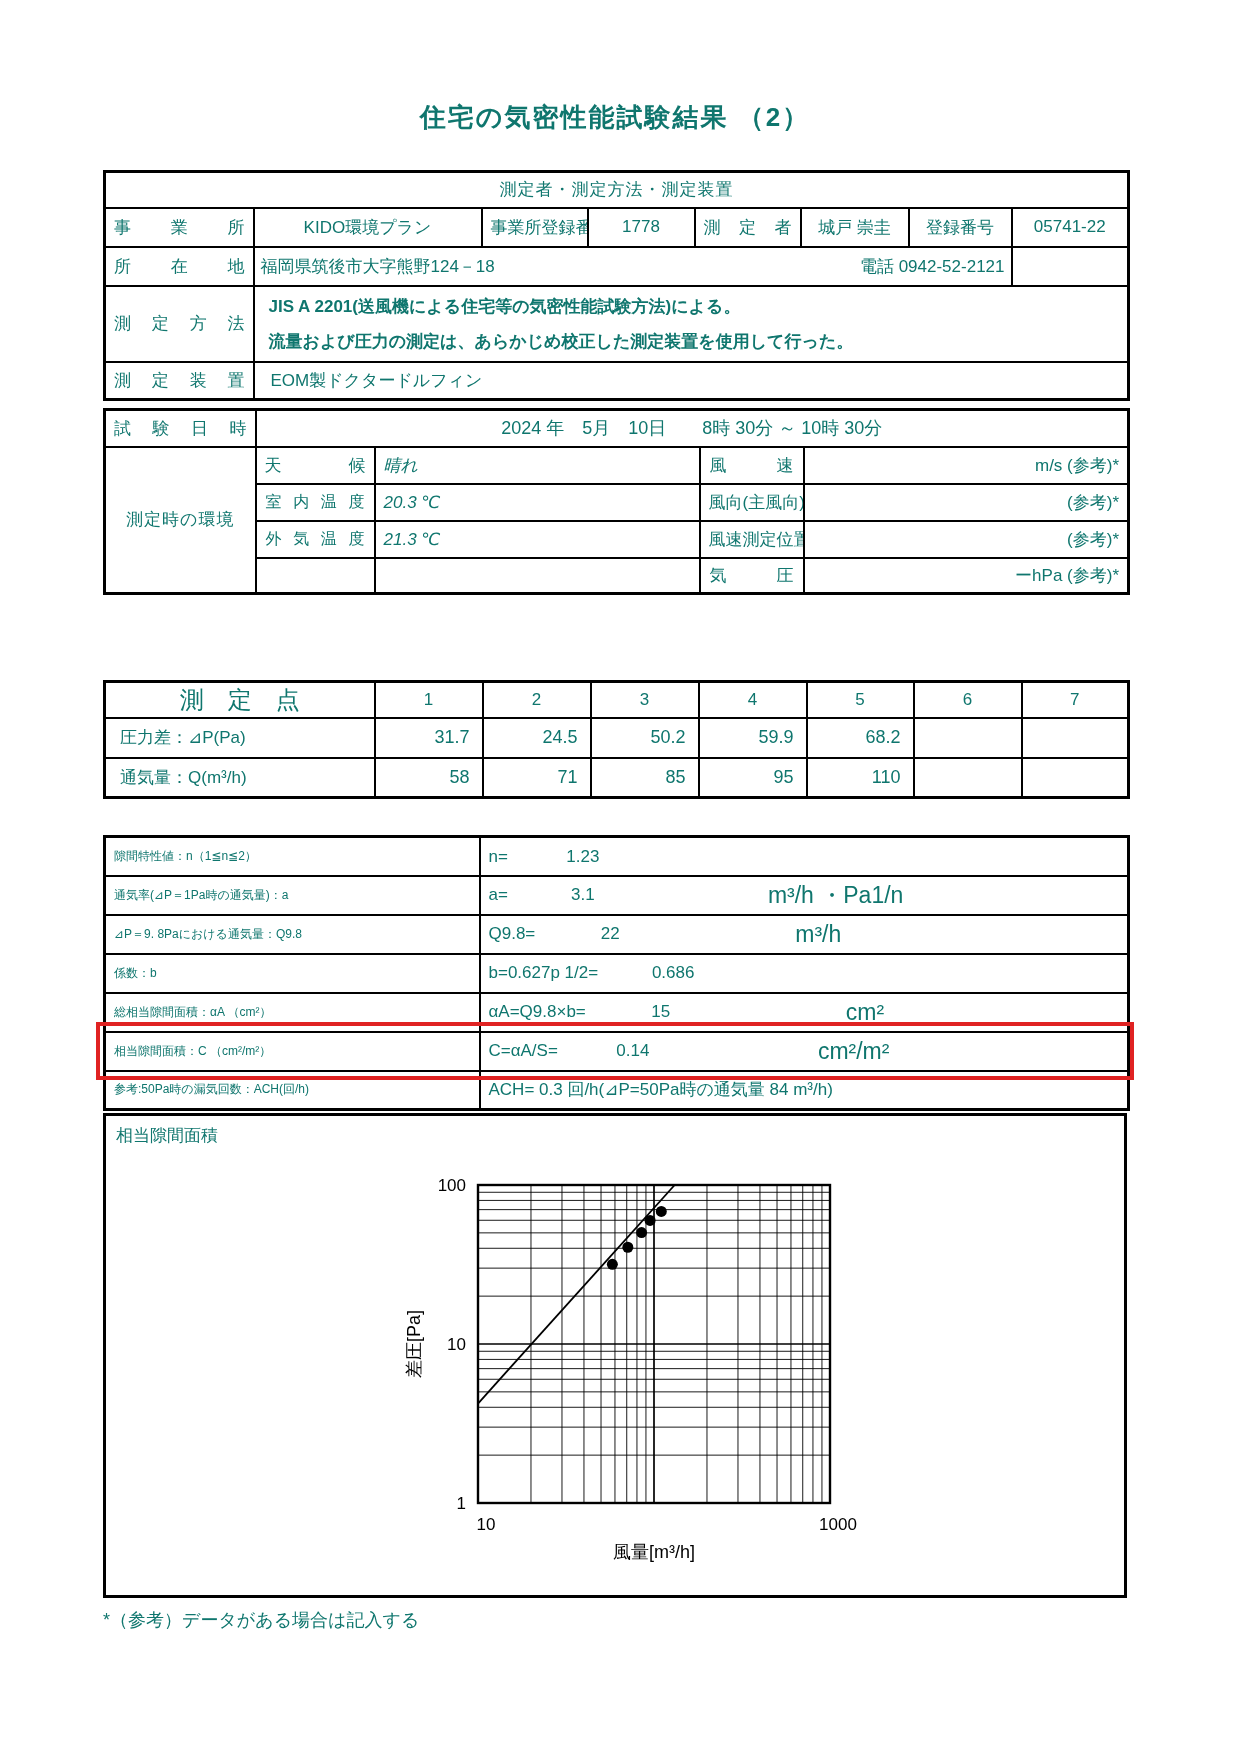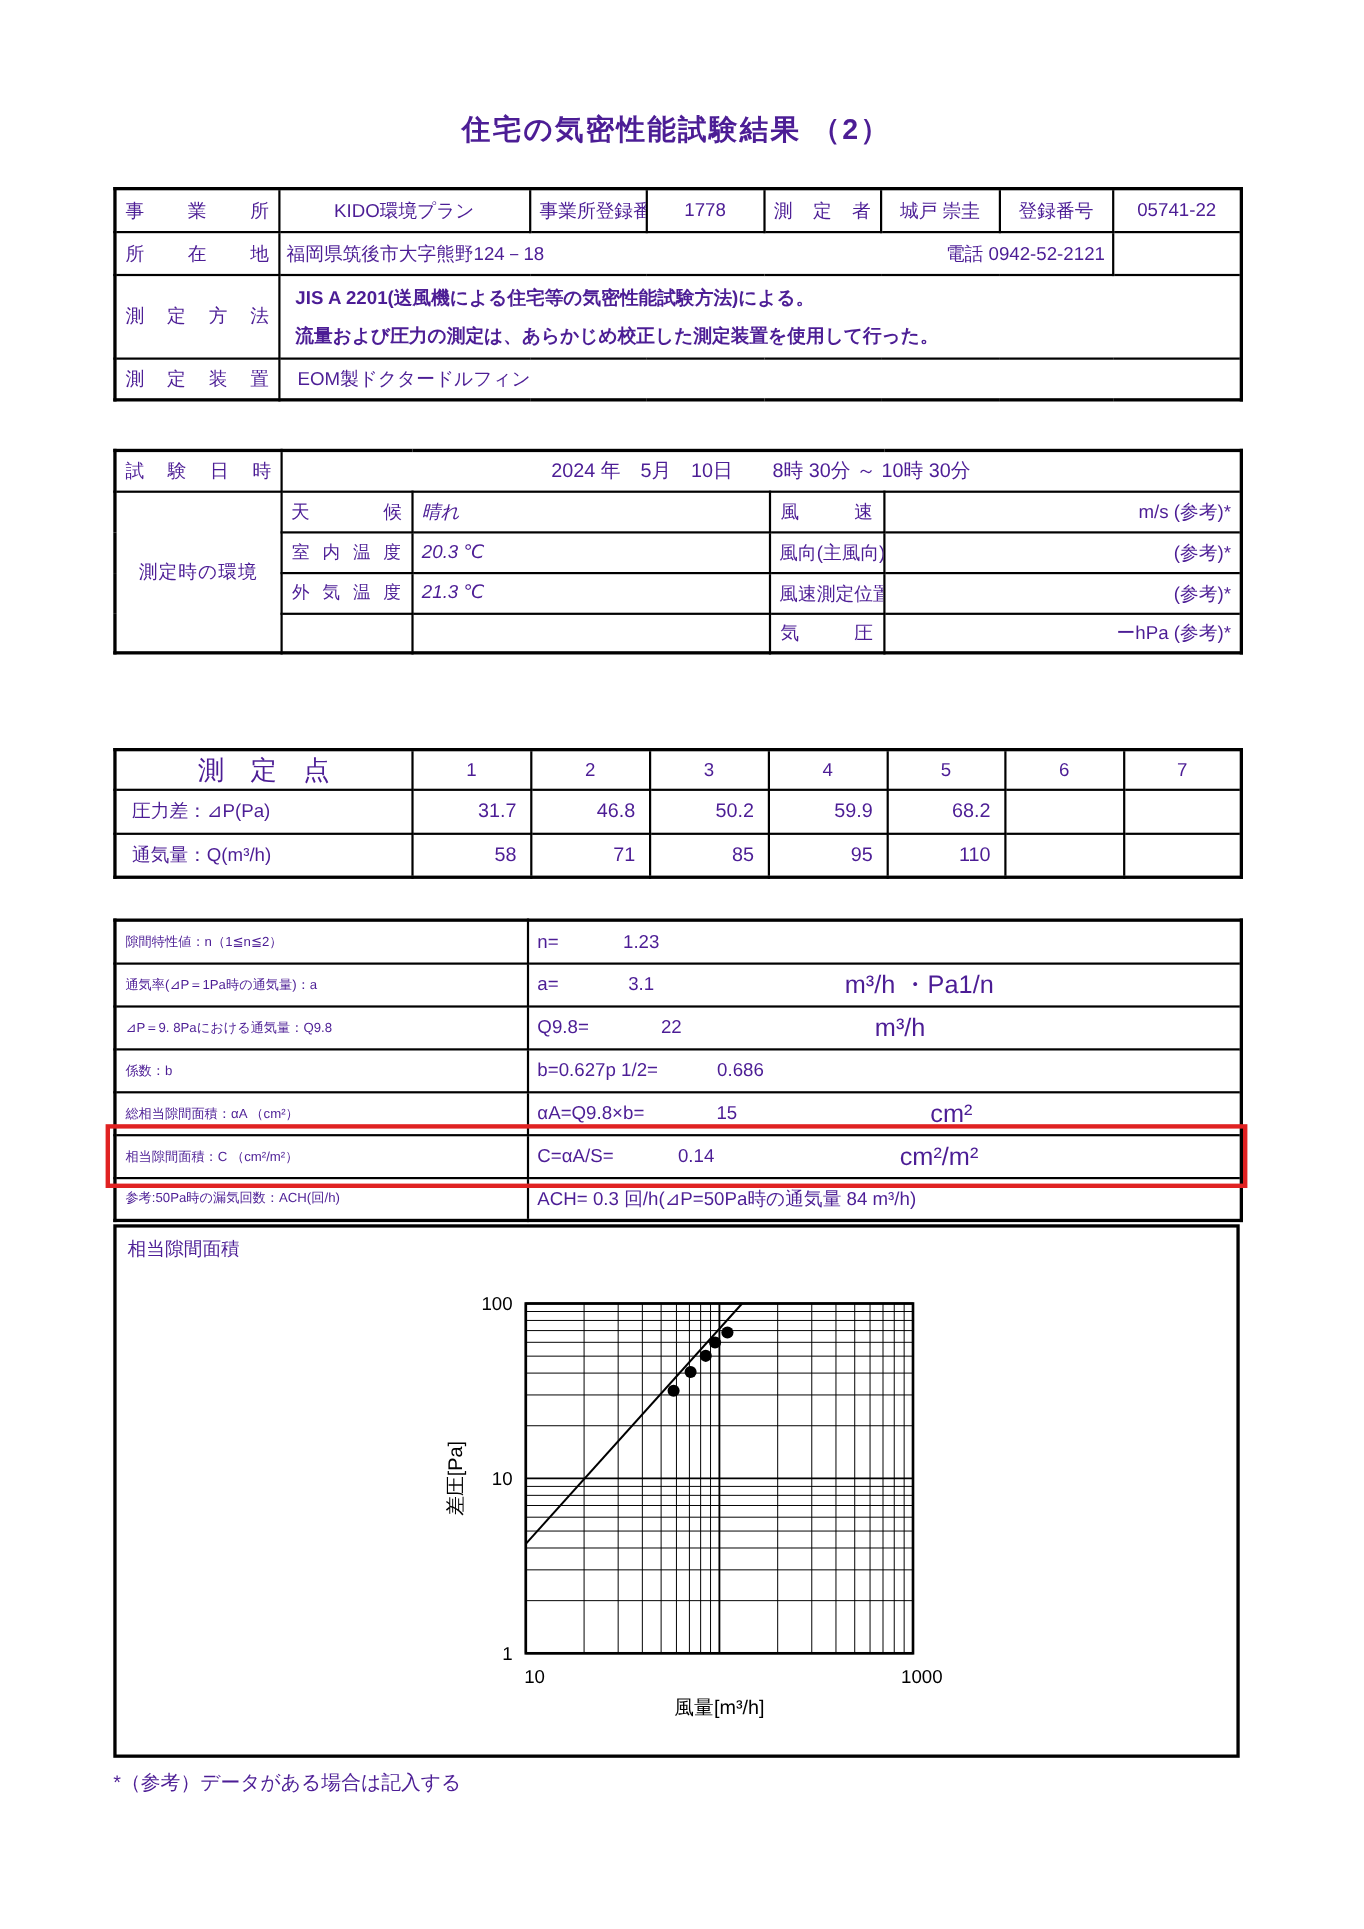--- a/index.html
+++ b/index.html
@@ -1,16 +1,16 @@
 <!DOCTYPE html>
 <html><head>
 <meta charset="utf-8">
 <style>
   html,body{margin:0;padding:0;background:#fff;}
-  .page{position:relative;width:1240px;height:1652px;background:#fff;color:#4c1d95;
+  .page{position:relative;width:1240px;height:1652px;background:#fff;color:#0f766e;
         font-family:"Liberation Sans","DejaVu Sans",sans-serif;}
   .title{position:absolute;left:103px;top:100px;width:1024px;text-align:center;
          font-size:26px;font-weight:bold;letter-spacing:2px;}
   table.tbl{position:absolute;left:103px;border-collapse:collapse;table-layout:fixed;
             border:3px solid #000;width:1024px;}
   .tbl td{border:2px solid #000;font-size:17px;padding:0 8px;vertical-align:middle;
           white-space:nowrap;overflow:hidden;}
   .t1{top:170px;} .t2{top:408px;} .t3{top:680px;} .t4{top:835px;}
   tr.h36{height:36px;} tr.h37{height:37px;} tr.h38{height:38px;} tr.h39{height:39px;}
   tr.h40{height:40px;} tr.h76{height:76px;}
@@ -51,20 +51,23 @@
       <col style="width:149px">
         <col style="width:228px">
         <col style="width:106px">
         <col style="width:107px">
       <col style="width:106px">
         <col style="width:108px">
         <col style="width:103px">
         <col style="width:117px">
     </colgroup>
     <tbody>
+        <tr class="h36">
+      <td colspan="8" class="center hdr">測定者・測定方法・測定装置</td>
+    </tr>
     <tr class="h39">
       <td class="jlabel">事 業 所</td>
       <td class="center">KIDO環境プラン</td>
       <td class="small">事業所登録番号</td>
       <td class="center">1778</td>
       <td class="jlabel">測 定 者</td>
       <td class="center">城戸 崇圭</td>
       <td class="center">登録番号</td>
       <td class="center">05741-22</td>
     </tr>
@@ -151,21 +154,21 @@
       <td class="center">2</td>
       <td class="center">3</td>
       <td class="center">4</td>
       <td class="center">5</td>
       <td class="center">6</td>
       <td class="center">7</td>
     </tr>
     <tr class="h40">
       <td class="lbl">圧力差：⊿P(Pa)</td>
       <td class="num">31.7</td>
-      <td class="num">46.8</td>
+      <td class="num">24.5</td>
       <td class="num">50.2</td>
       <td class="num">59.9</td>
       <td class="num">68.2</td>
       <td class="num"></td>
       <td class="num"></td>
     </tr>
     <tr class="h40">
       <td class="lbl">通気量：Q(m³/h)</td>
       <td class="num">58</td>
       <td class="num">71</td>

